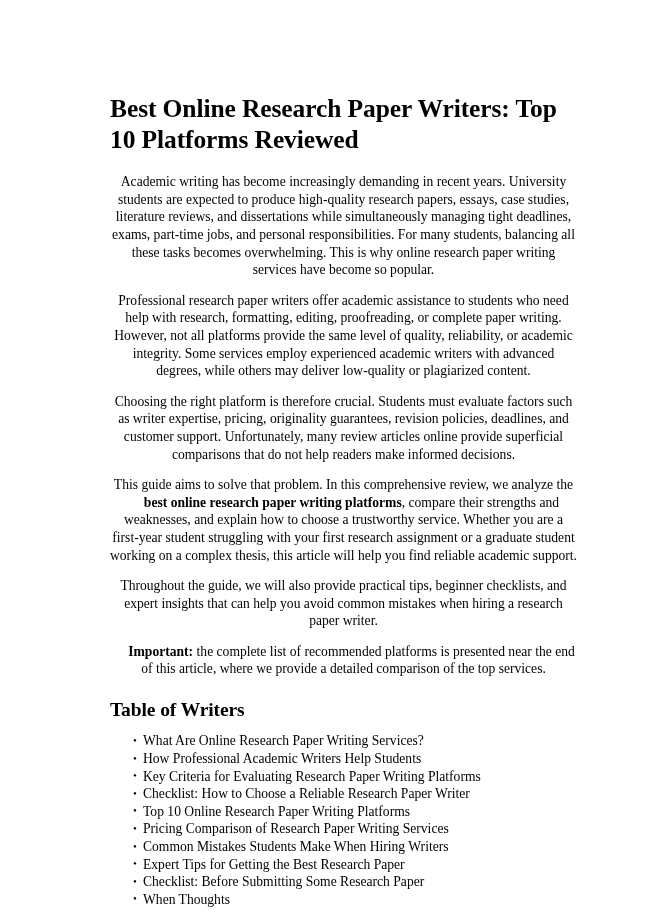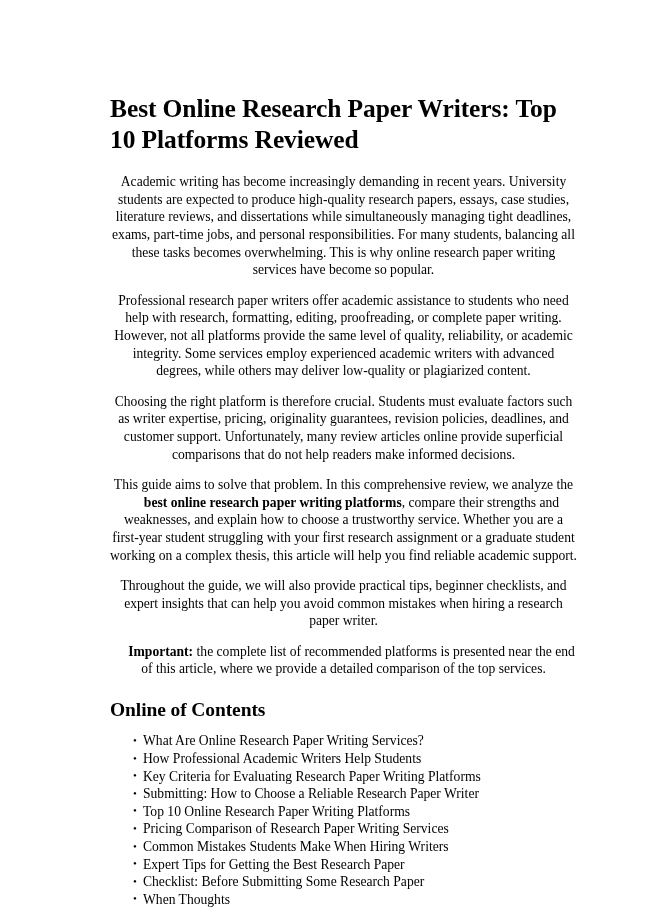--- a/index.html
+++ b/index.html
@@ -81,27 +81,27 @@
   <p class="body-text">Professional research paper writers offer academic assistance to students who need help with research, formatting, editing, proofreading, or complete paper writing. However, not all platforms provide the same level of quality, reliability, or academic integrity. Some services employ experienced academic writers with advanced degrees, while others may deliver low-quality or plagiarized content.</p>
 
   <p class="body-text">Choosing the right platform is therefore crucial. Students must evaluate factors such as writer expertise, pricing, originality guarantees, revision policies, deadlines, and customer support. Unfortunately, many review articles online provide superficial comparisons that do not help readers make informed decisions.</p>
 
   <p class="body-text"><span>This guide aims to solve that problem. In this comprehensive review, we analyze the </span><b>best online research paper writing platforms</b><span>, compare their strengths and weaknesses, and explain how to choose a trustworthy service. Whether you are a first-year student struggling with your first research assignment or a graduate student working on a complex thesis, this article will help you find reliable academic support.</span></p>
 
   <p class="body-text">Throughout the guide, we will also provide practical tips, beginner checklists, and expert insights that can help you avoid common mistakes when hiring a research paper writer.</p>
 
   <p class="body-text"><b>Important:</b><span> the complete list of recommended platforms is presented near the end of this article, where we provide a detailed comparison of the top services.</span></p>
 
-  <h2 class="section-heading">Online of Contents</h2>
+  <h2 class="section-heading">Table of Writers</h2>
 
   <ul class="toc-list">
     <li><span>What Are Online Research Paper Writing Services?</span></li>
     <li><span>How Professional Academic Writers Help Students</span></li>
     <li><span>Key Criteria for Evaluating Research Paper Writing Platforms</span></li>
-    <li><span>Submitting: How to Choose a Reliable Research Paper Writer</span></li>
+    <li><span>Checklist: How to Choose a Reliable Research Paper Writer</span></li>
     <li><span>Top 10 Online Research Paper Writing Platforms</span></li>
     <li><span>Pricing Comparison of Research Paper Writing Services</span></li>
     <li><span>Common Mistakes Students Make When Hiring Writers</span></li>
     <li><span>Expert Tips for Getting the Best Research Paper</span></li>
     <li><span>Checklist: Before Submitting Some Research Paper</span></li>
     <li><span>When Thoughts</span></li>
   </ul>
 
 </div>
 

